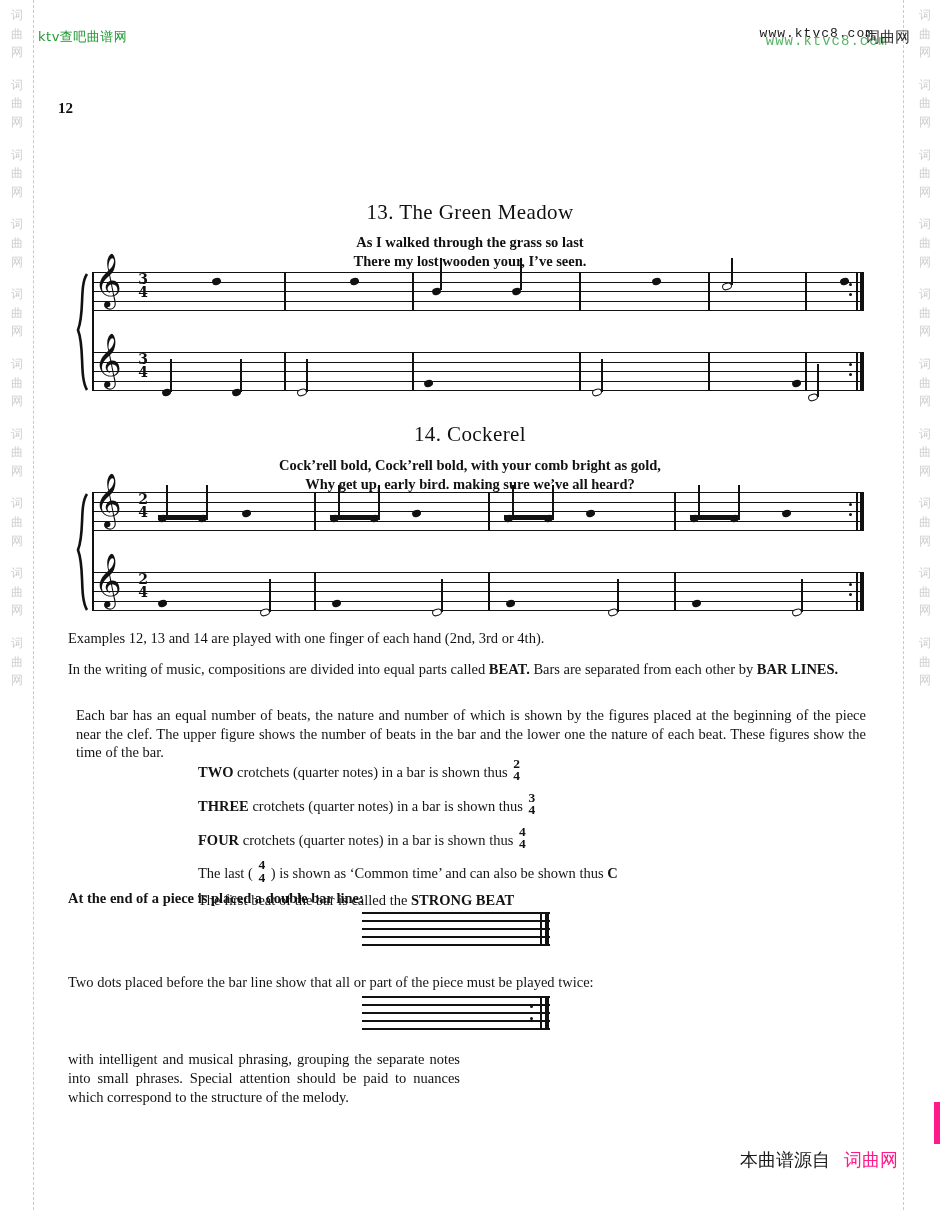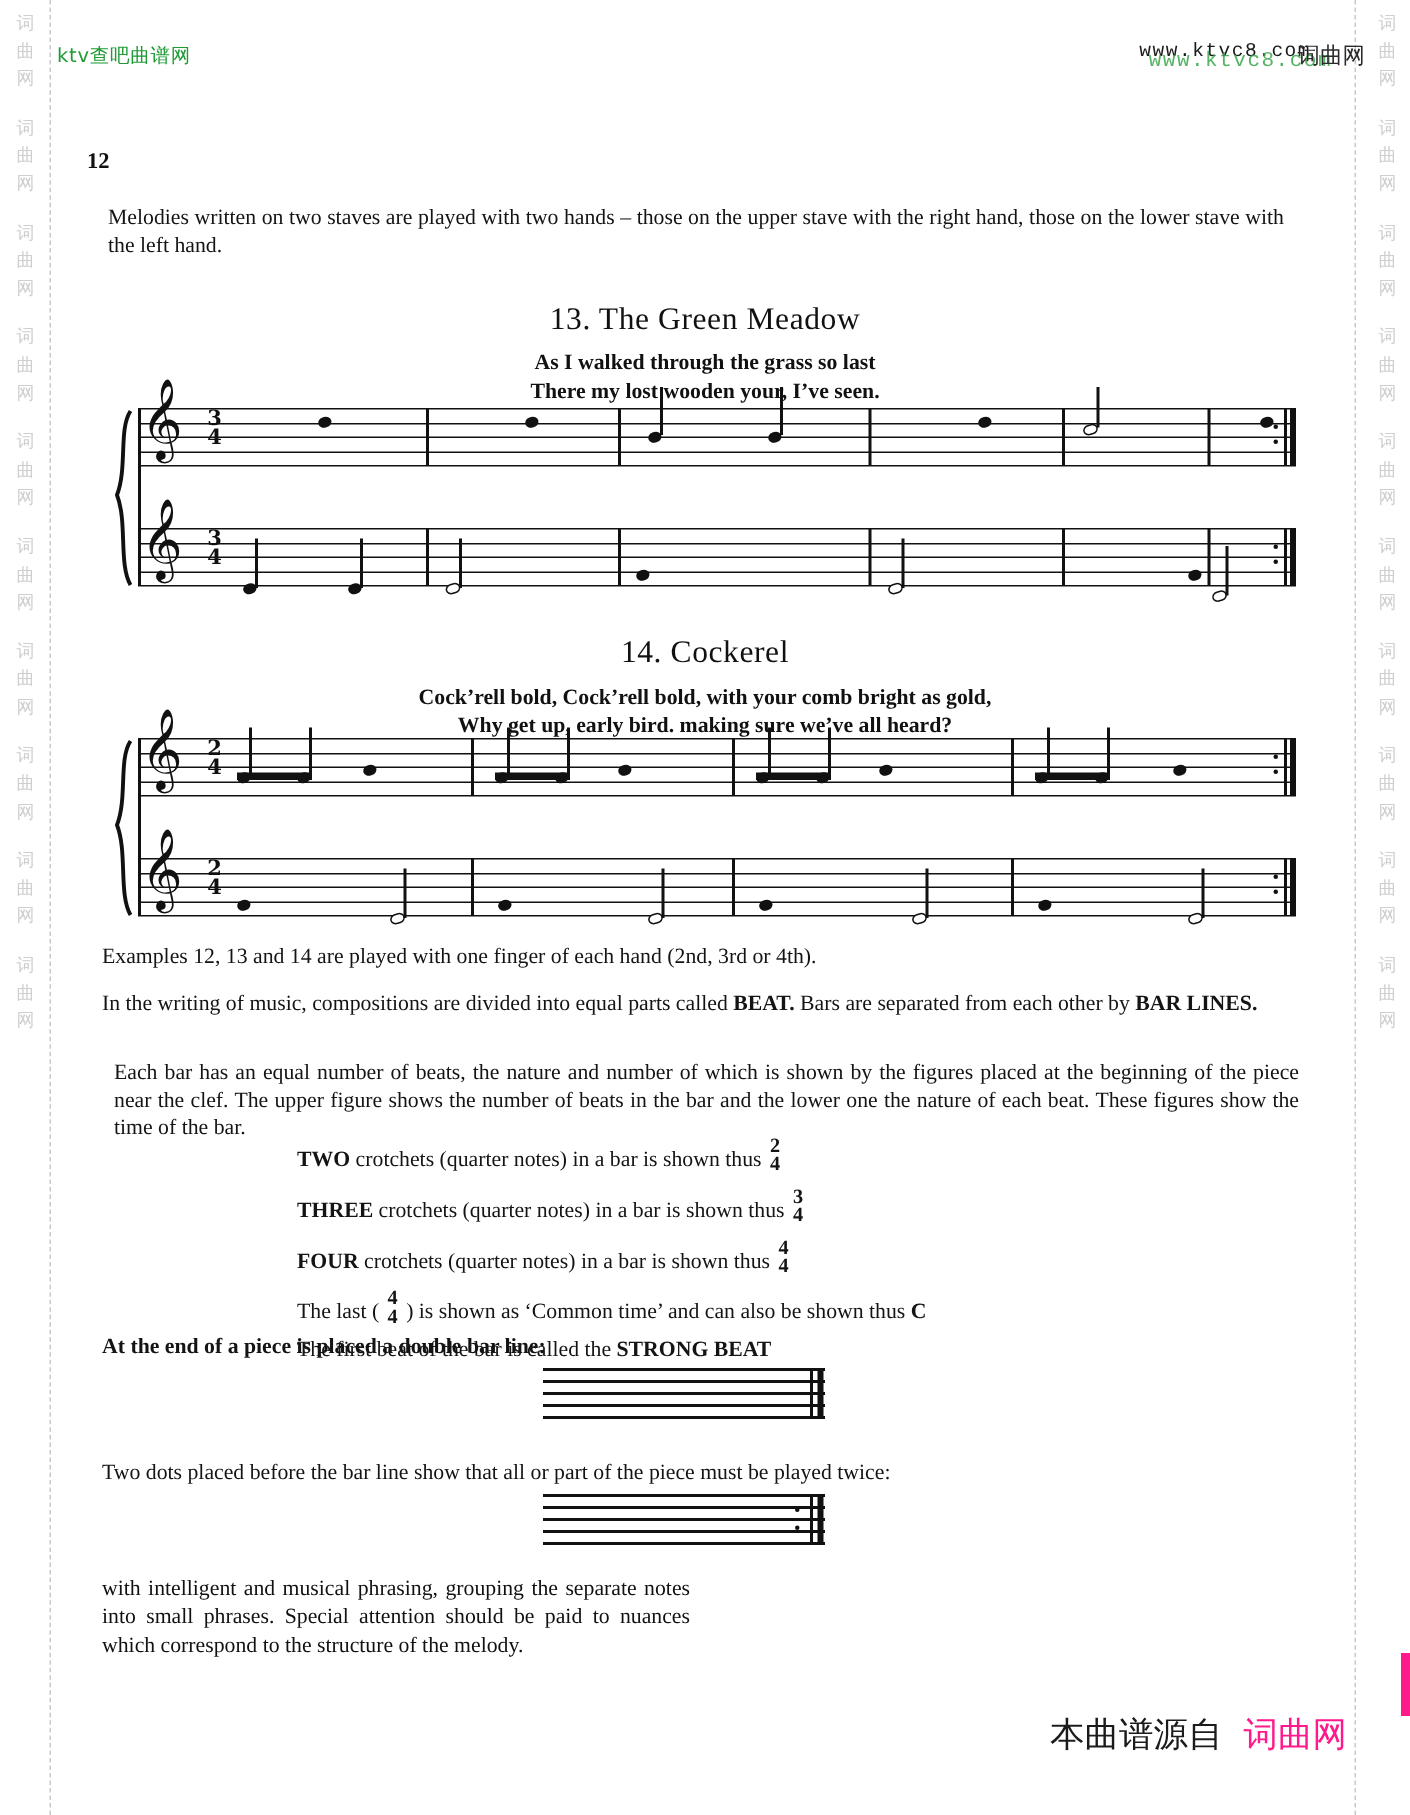--- a/index.html
+++ b/index.html
@@ -80,21 +80,21 @@
   .frac{display:inline-block;text-align:center;font-weight:bold;font-size:13.5px;line-height:.92;
     vertical-align:-3px;margin:0 2px;}
   .frac span{display:block;}
 
   
   .twocol{position:absolute;display:flex;gap:26px;}
   .twocol .col{width:392px;font-size:14.5px;line-height:1.3;text-align:justify;}
 
   
   .footer{position:absolute;right:42px;bottom:38px;
-    font-family:Liberation Serif, serif;font-size:23px;white-space:nowrap;}
+    font-family:Liberation Serif, serif;font-size:18px;white-space:nowrap;}
   .footer .f-black{color:#1b1b1b;}
   .footer .f-pink{color:#ff1a8c;margin-left:14px;}
   .footer-bar{position:absolute;right:0;bottom:66px;width:6px;height:42px;background:#ff1a8c;}
 </style>
 </head>
 <body>
 
 <div class="page">
 
   <div class="side-rule left"></div>
@@ -128,21 +128,20 @@
 
   <div class="hdr-left">ktv查吧曲谱网</div>
   <div class="hdr-right">
     <div class="wm-black">www.ktvc8.com</div>
     <div class="wm-green">www.ktvc8.com</div>
     <div class="wm-cn">词曲网</div>
   </div>
 
   <div class="folio">12</div>
 
-  <div class="txt" style="left:72px;top:136px;width:784px;">Melodies written on two staves are played with two hands – those on the upper stave with the right hand, those on the lower stave with the left hand.</div>
 
   <div class="songtitle" style="top:200px;">13. The Green Meadow</div>
   <div class="lyrics" style="top:233px;">
     <div>As I walked through the grass so last</div>
     <div>There my lost wooden your, I’ve seen.</div>
   </div>
 
   <div class="system" style="left:74px;top:272px;width:790px;height:120px;">
     <div class="brace">
       <svg width="16" height="120" viewBox="0 0 16 120">

